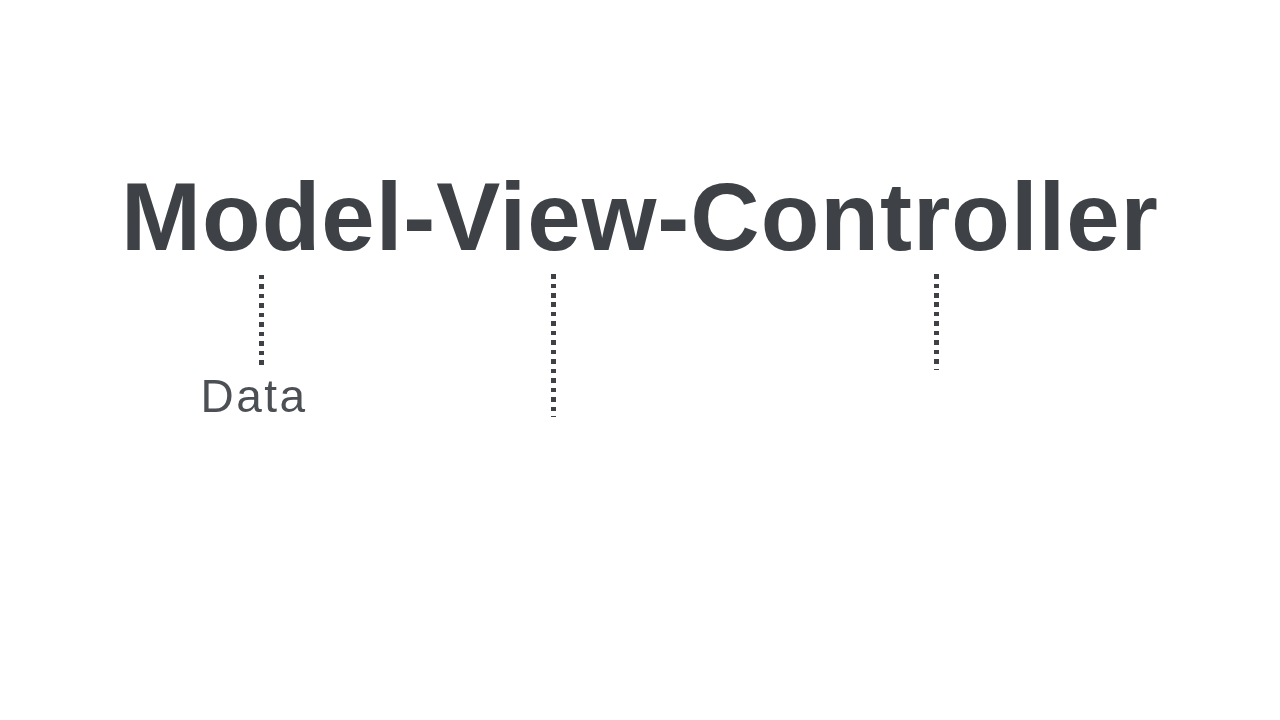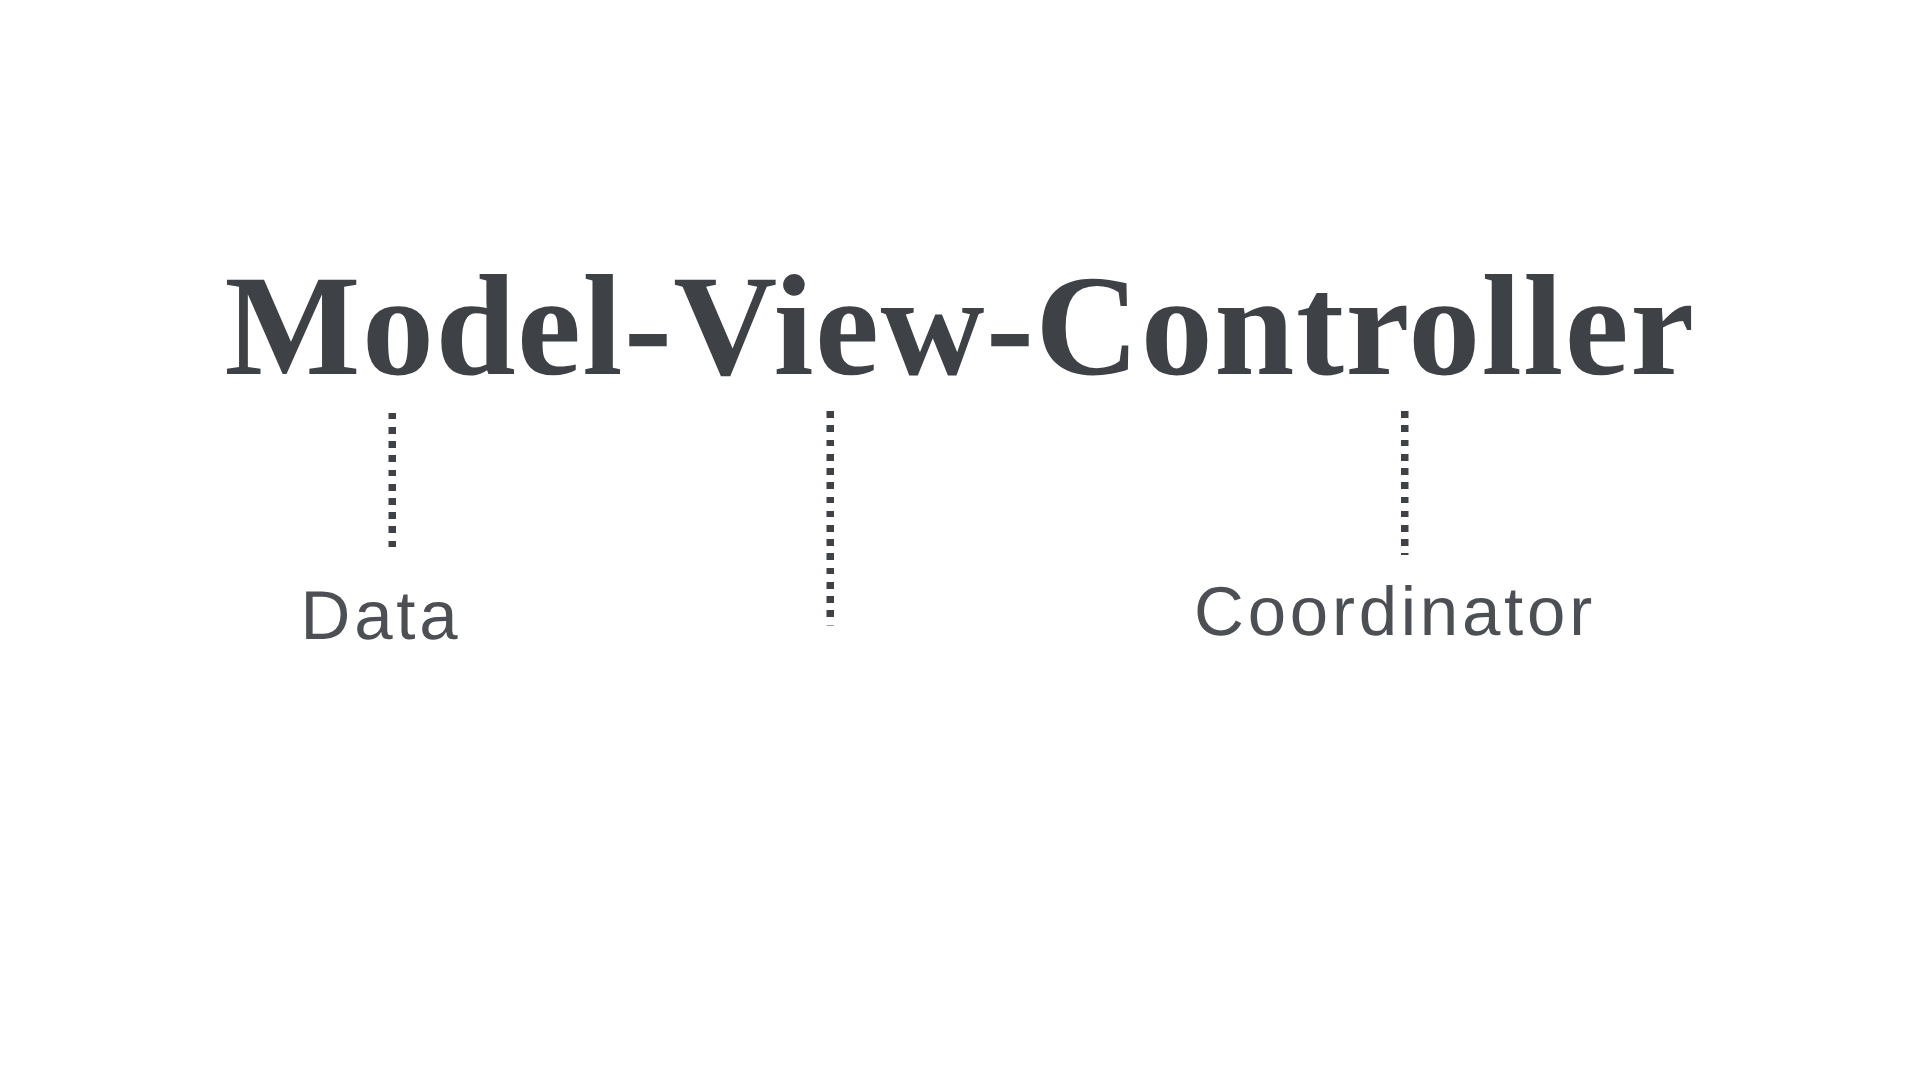--- a/index.html
+++ b/index.html
@@ -27,21 +27,20 @@
     top:169px;
     left:0;
     width:1280px;
     text-align:center;
     font-size:96px;
     font-weight:700;
     letter-spacing:1px;
     line-height:1;
     color:var(--title-color);
     white-space:nowrap;
-    font-family:Liberation Serif, serif;
   }
   .connector{
     position:absolute;
     width:5px;
     background:repeating-linear-gradient(
       to bottom,
       var(--line-color) 0px,
       var(--line-color) 4.5px,
       transparent 4.5px,
       transparent 9.5px
@@ -53,31 +52,30 @@
   .label{
     position:absolute;
     transform:translateX(-50%);
     font-size:46px;
     font-weight:400;
     letter-spacing:2.5px;
     line-height:1;
     color:var(--label-color);
     white-space:nowrap;
   }
-  .label.model{ left:254px; top:387px;text-align:right; }
+  .label.model{ left:254px; top:373px;text-align:right; }
   .label.view{ left:548px; top:438px; }
   .label.controller{ left:930px; top:384px; }
 </style>
 </head>
 <body>
 
 <div class="stage">
 
   <h1 class="title">Model-View-Controller</h1>
 
   <div class="connector model"></div>
   <div class="connector view"></div>
   <div class="connector controller"></div>
 
   <div class="label model">Data</div>
-  <div class="label controller">Coordinator</div>
 
 </div>
 
 </body></html>

